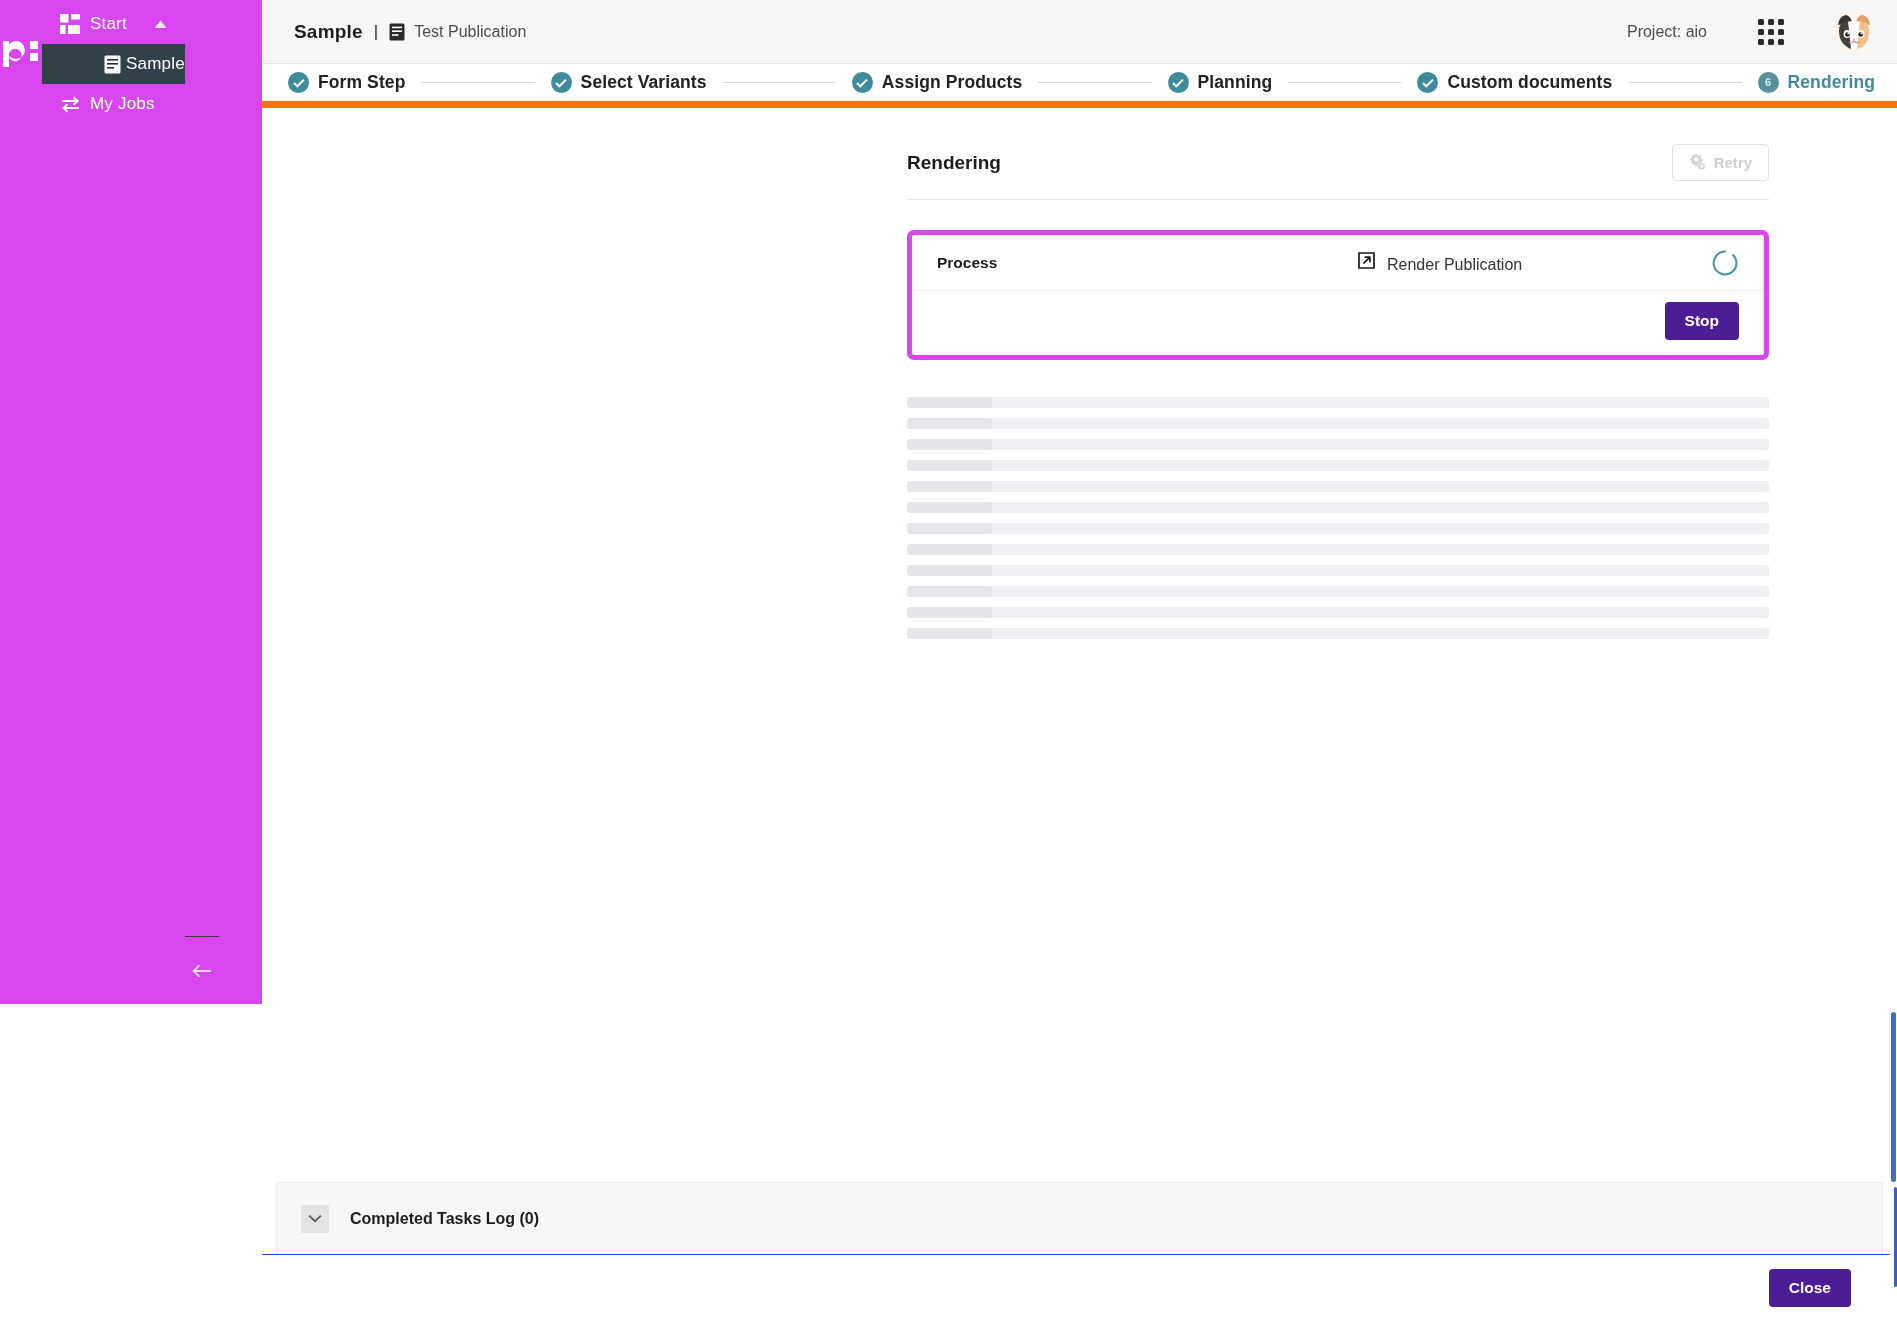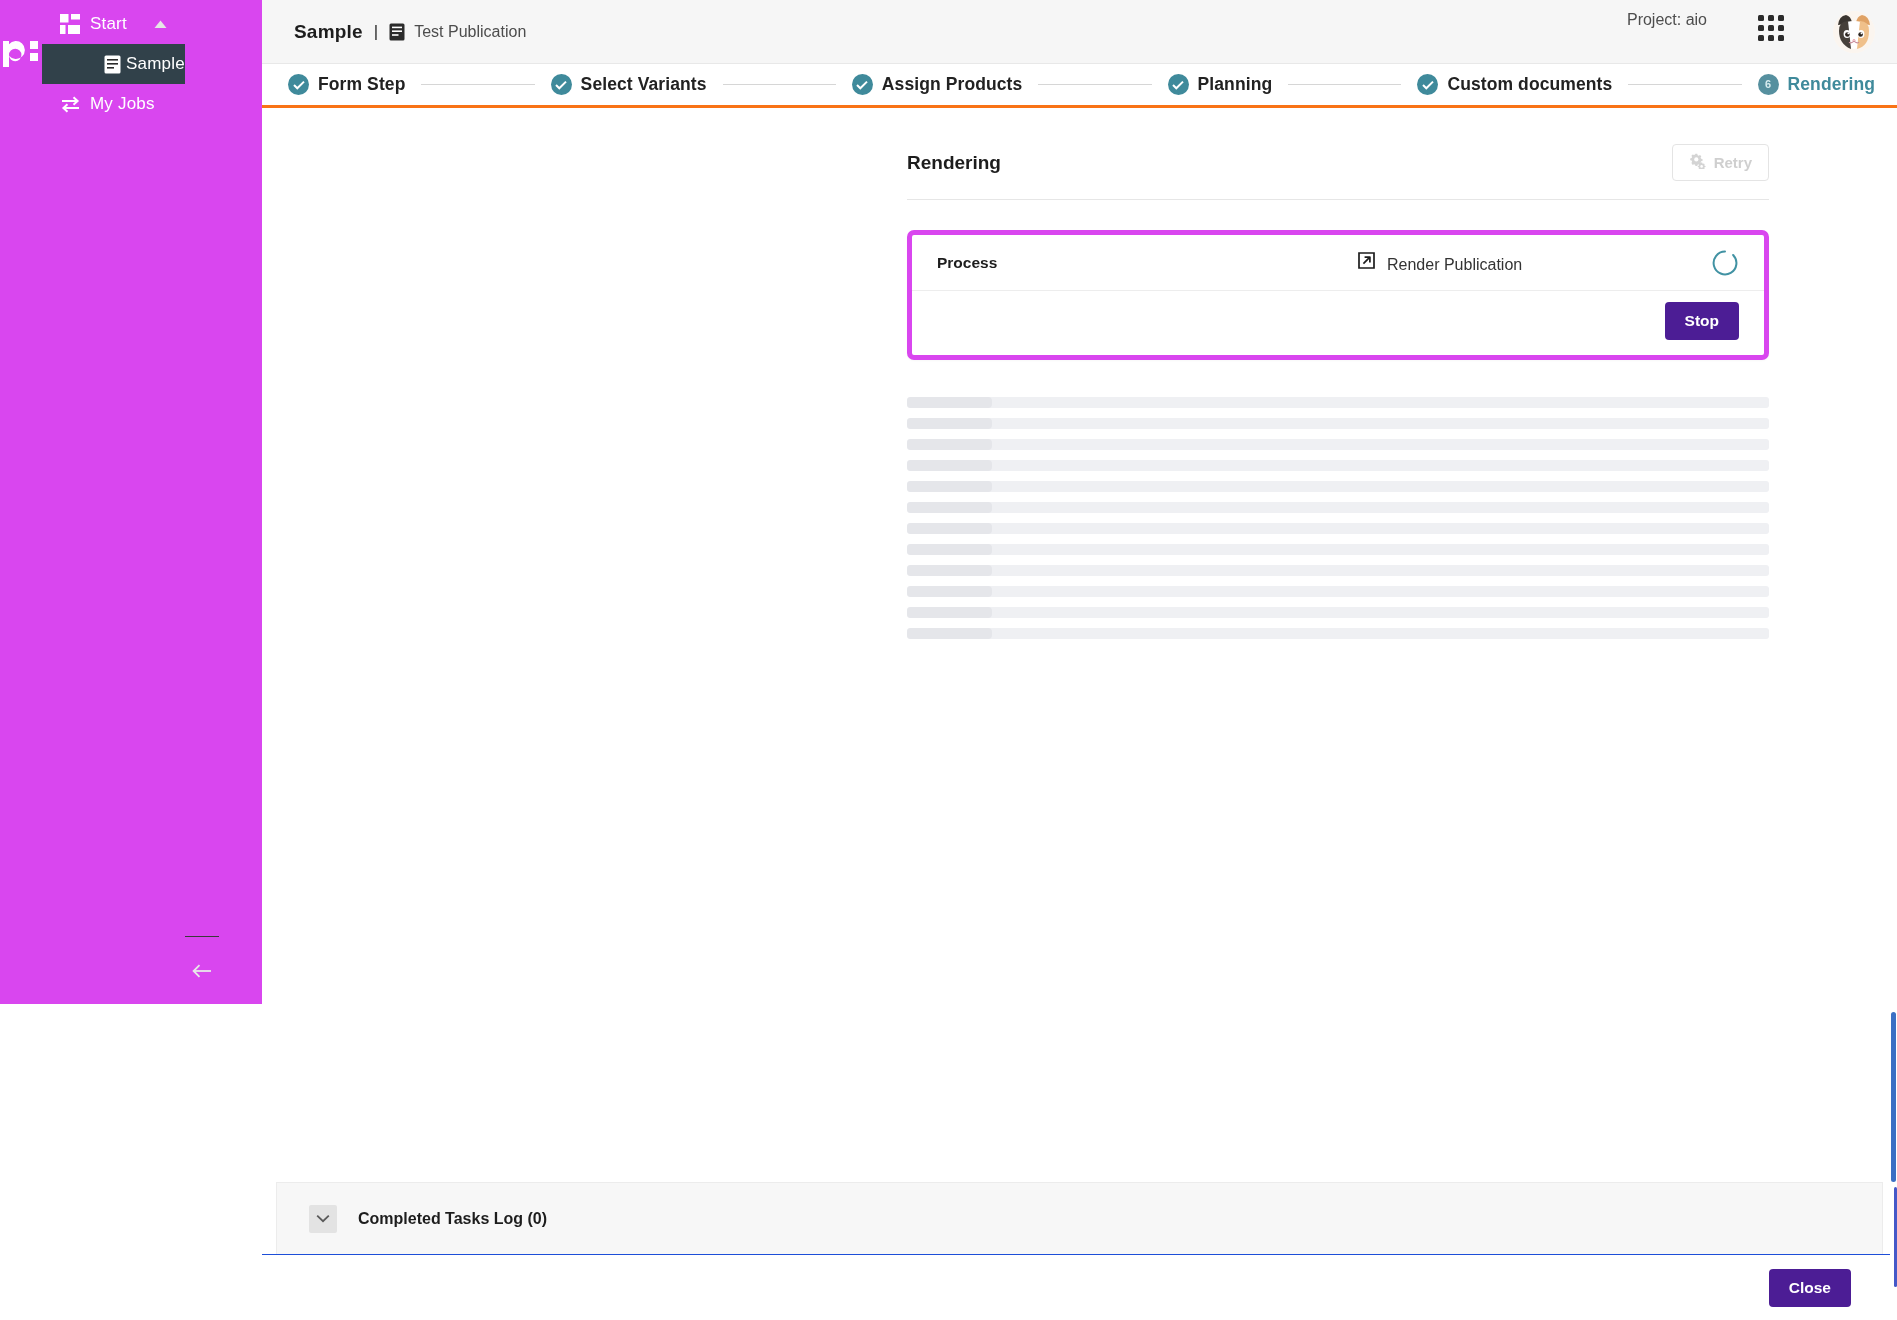--- a/index.html
+++ b/index.html
@@ -86,42 +86,42 @@
     display: flex; align-items: center;
     padding: 0 22px 0 32px;
     flex: 0 0 64px;
   }
   .topbar-title {
     font-size: 19px; font-weight: bold; color: #1d1d1d; letter-spacing: .2px;
   }
   .topbar-sep { margin: 0 11px; color: #2b2b2b; font-size: 17px; }
   .topbar-doc-icon { display: flex; align-items: center; margin-right: 9px; }
   .topbar-sub { font-size: 16px; color: #4d4d4d; }
-  .topbar-right { margin-left: auto; display: flex; align-items: flex-start; gap: 15px; }
+  .topbar-right { margin-left: auto; display: flex; align-items: center; gap: 15px; }
   .project-label { font-size: 16px; color: #4d4d4d; margin-right: 32px; }
   .apps-grid {
     width: 34px; height: 34px; display: grid;
     grid-template-columns: repeat(3, 6px);
     grid-template-rows: repeat(3, 6px);
     gap: 4px; align-content: center; justify-content: center;
     cursor: pointer; margin-right: 30px;
   }
   .apps-grid i { width: 6px; height: 6px; background: #2b2b2b; border-radius: 1.5px; display:block; }
   .avatar {
     width: 42px; height: 42px; border-radius: 50%;
     overflow: hidden; cursor: pointer; background: #fdf7f2;
     display: block;
   }
 
   
   .stepper {
     height: 44px;
     display: flex; align-items: center;
     padding: 0 0 0 26px;
-    border-bottom: 3px solid #f97316;
+    border-bottom: 7px solid #f97316;
     flex: 0 0 44px;
     background: #fff;
   }
   .step { display: flex; align-items: center; gap: 9px; flex: 0 0 auto; }
   .step-circle {
     width: 21px; height: 21px; border-radius: 50%;
     background: #3f8a9b;
     display: flex; align-items: center; justify-content: center;
     flex: 0 0 21px;
   }
@@ -196,21 +196,21 @@
   }
 
   
   .tasks-log {
     position: absolute; left: 14px; right: 14px; bottom: 66px;
     height: 72px;
     background: #f7f7f7;
     border: 1px solid #ececec;
     border-bottom: none;
     display: flex; align-items: center;
-    padding-left: 32px;
+    padding-left: 24px;
   }
   .chev-btn {
     width: 28px; height: 28px; background: #e3e3e3;
     display: flex; align-items: center; justify-content: center;
     cursor: pointer; border-radius: 2px;
     margin-right: 21px;
   }
   .tasks-log-label { font-size: 16px; font-weight: bold; color: #1d1d1d; }
 
   .footer-bar {

